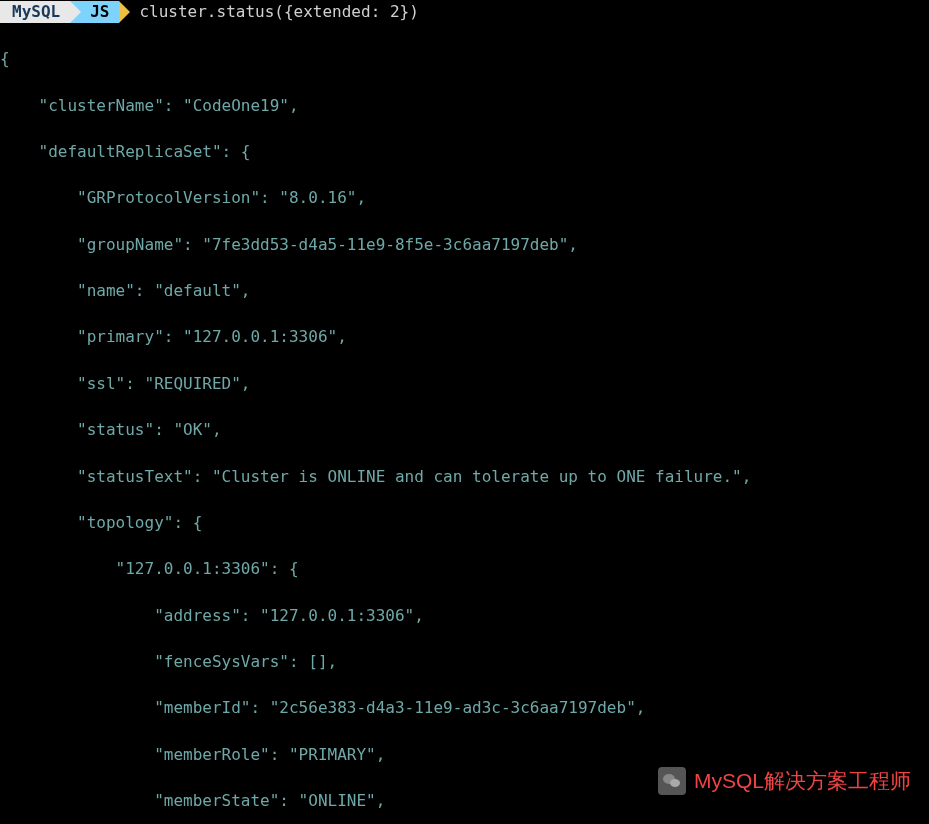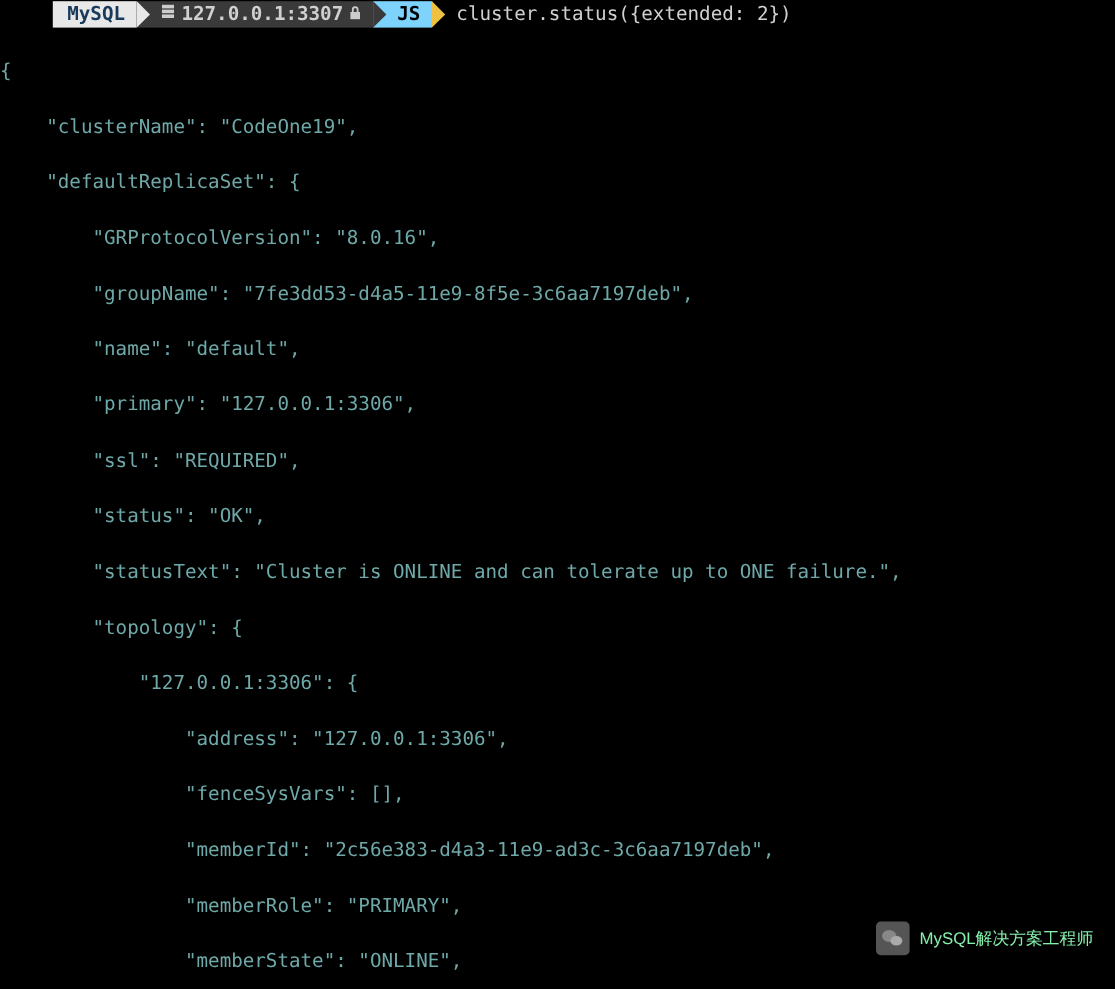--- a/index.html
+++ b/index.html
@@ -16,21 +16,20 @@
       width: 929px;
       height: 824px;
       overflow: hidden;
       position: relative;
     }
     .prompt-line {
       display: flex;
       align-items: center;
       height: 24px;
       background: #000;
-      margin-left: 44px;
     }
     .prompt-seg {
       display: flex;
       align-items: center;
       padding: 0 10px;
       height: 22px;
       font-weight: bold;
       position: relative;
     }
     .prompt-seg::after {
@@ -89,22 +88,22 @@
       padding: 0;
       white-space: pre;
       color: #6fa8a8;
     }
     .watermark {
       position: absolute;
       bottom: 28px;
       right: 18px;
       display: flex;
       align-items: center;
-      color: #86efac;
-      font-size: 14px;
+      color: #ef4444;
+      font-size: 21px;
       font-family: sans-serif;
       z-index: 10;
     }
     .watermark-icon {
       width: 28px;
       height: 28px;
       background: #555;
       border-radius: 4px;
       margin-right: 8px;
       display: flex;
@@ -116,36 +115,20 @@
     .line {
       display: block;
     }
   </style>
 </head>
 <body>
 
 <div class="prompt-line">
   <div class="prompt-seg seg-mysql">
     <span>MySQL</span>
-  </div>
-  <div class="prompt-seg seg-host">
-    <span class="stack-icon">
-      <svg width="12" height="14" viewBox="0 0 12 14">
-          <rect x="1" y="1" width="10" height="3" fill="#ccc"></rect>
-          <rect x="1" y="5" width="10" height="3" fill="#ccc"></rect>
-          <rect x="1" y="9" width="10" height="3" fill="#ccc"></rect>
-        </svg>
-    </span>
-    <span>127.0.0.1:3307</span>
-    <span class="lock-icon">
-      <svg width="10" height="12" viewBox="0 0 10 12">
-          <rect x="1" y="5" width="8" height="6" fill="#ccc"></rect>
-          <path d="M3 5 V3 a2 2 0 0 1 4 0 V5" stroke="#ccc" stroke-width="1.5" fill="none"></path>
-        </svg>
-    </span>
   </div>
   <div class="prompt-seg seg-js">
     <span>JS</span>
   </div>
   <div class="command">
     <span>cluster.status({extended: 2})</span>
   </div>
 </div>
 
 <div class="output">

